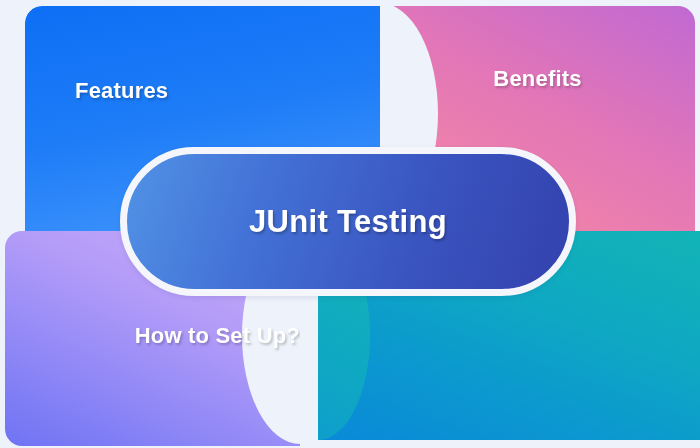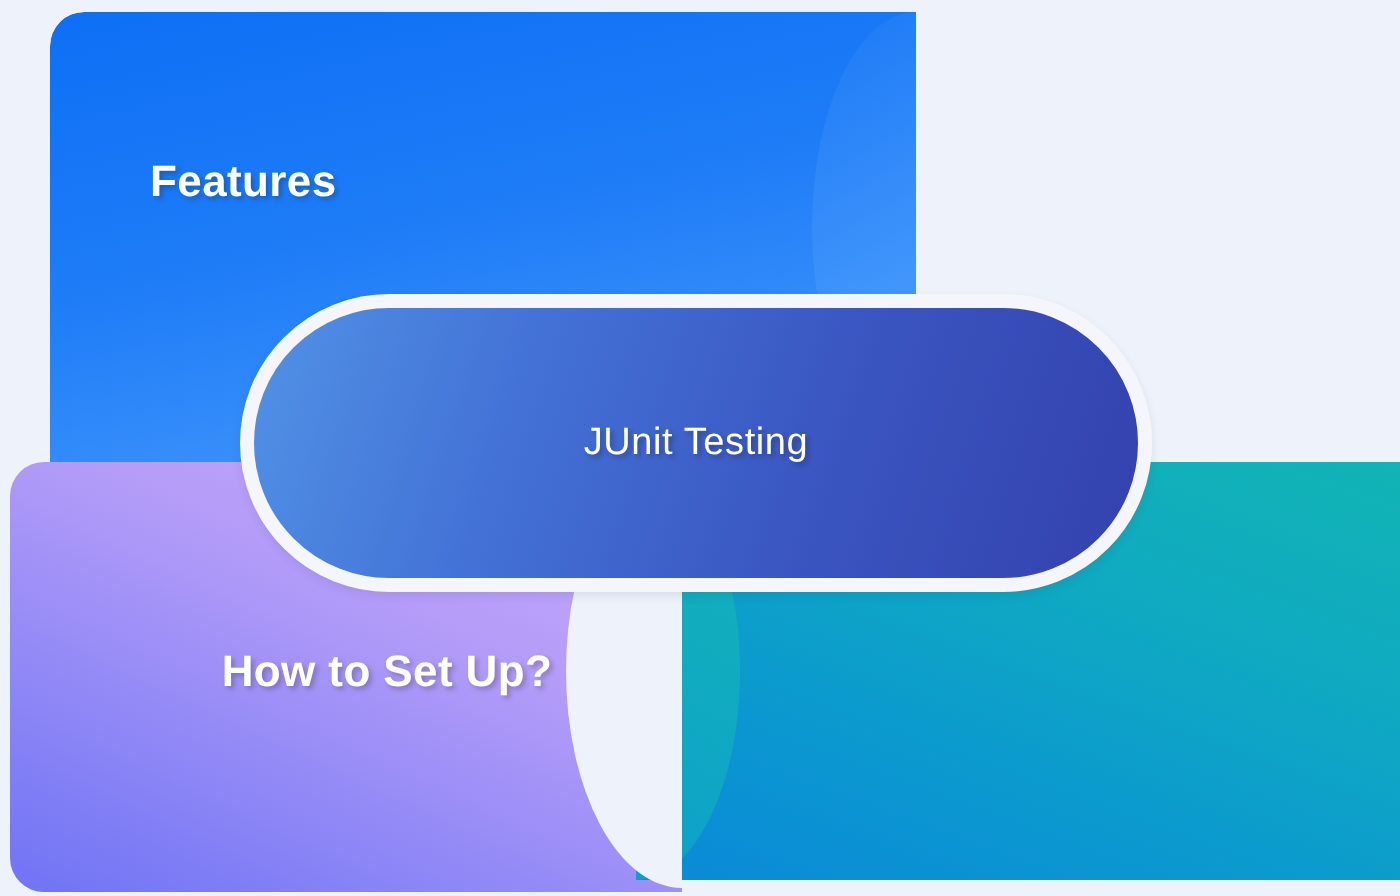--- a/index.html
+++ b/index.html
@@ -96,23 +96,22 @@
   }
 
   
   #panel-setup {
     left: 5px;
     top: 231px;
     width: 295px;
     height: 209px;
     border-radius: 17px 0 0 17px;
     background: linear-gradient(205deg, #cbaaf8 0%, #b39cf8 38%, #8b85f6 74%, #6f73f4 100%);
-    justify-content: center;
+    justify-content: flex-end;
     padding-bottom: 6px;
-    padding-left: 41px;
   }
   
   #panel-setup-notch {
     position: absolute;
     right: -58px;
     top: -4px;
     width: 116px;
     height: 217px;
     border-radius: 50%;
     background: #eef2fa;
@@ -154,37 +153,41 @@
     border: 7px solid #f4f6fc;
     box-sizing: border-box;
     display: flex;
     align-items: center;
     justify-content: center;
     z-index: 10;
     box-shadow: 0 2px 5px rgba(40,50,110,0.10);
   }
   #center-node-label {
     color: #ffffff;
-    font-weight: normal;
-    font-size: 19px;
+    font-weight: bold;
+    font-size: 31px;
     letter-spacing: 0.3px;
     text-shadow: 1.5px 1.5px 2.5px rgba(0,0,0,0.25);
     white-space: nowrap;
   }
 </style>
 </head>
 <body>
 
 <div id="mindmap">
 
   <div class="panel" id="panel-features">
     <div id="panel-features-bulge"></div>
     <span class="panel-label">Features</span>
   </div>
 
+  <div class="panel" id="panel-benefits">
+    <div id="panel-benefits-notch"></div>
+    <span class="panel-label">Benefits</span>
+  </div>
 
   <div class="panel" id="panel-setup">
     <div id="panel-setup-notch"></div>
     <span class="panel-label">How to Set Up?</span>
   </div>
 
   <div class="panel" id="panel-run">
     <div id="panel-run-bulge"></div>
   </div>
 

